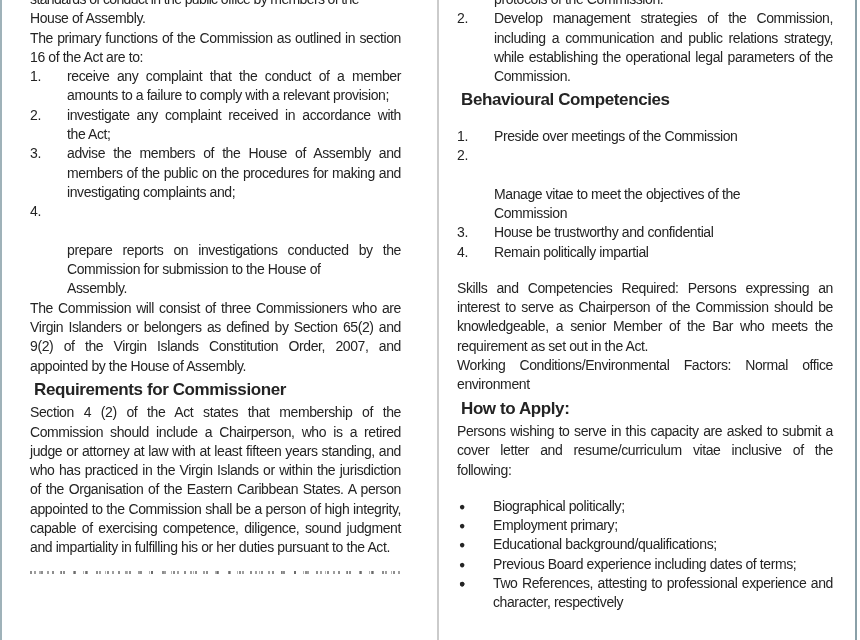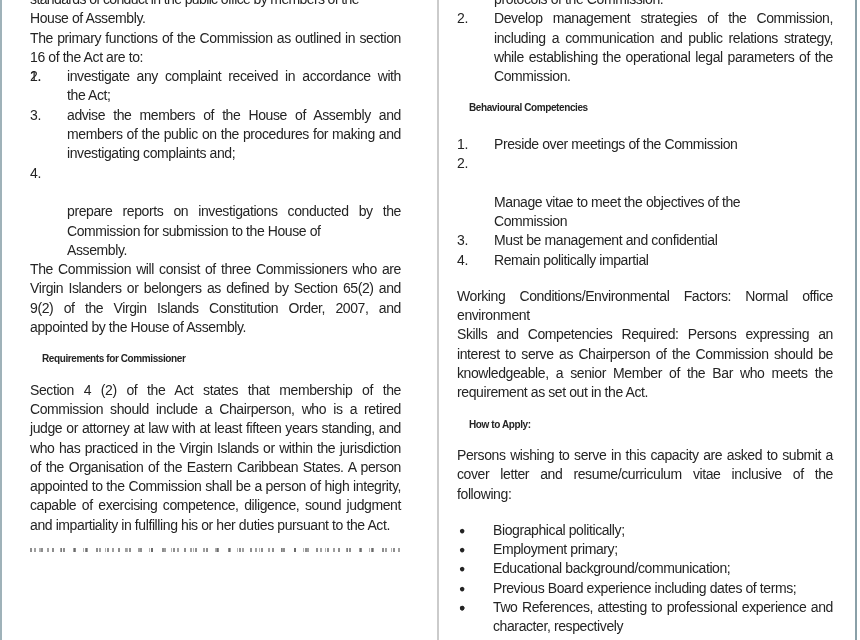--- a/index.html
+++ b/index.html
@@ -27,21 +27,21 @@
   .divider { position: absolute; top: 0; bottom: 0; left: 437px; width: 2px; background: var(--divider, #cbcbcb); }
 
   .col { position: absolute; top: -10px; }
   .col-left  { left: 30px;  width: 371px; }
   .col-right { left: 457px; width: 376px; }
   .col > * + * { margin-top: 17px; }
 
   .para { margin: 0; }
   .just { text-align: justify; }
   .pre  { white-space: pre-line; }
-  .h { font-weight: bold; margin: 12px; font-size: 10px; }
+  .h { font-weight: bold; margin: 4px; font-size: 17px; }
 
   
   .li { position: relative; padding-left: 37px; margin: 0; }
   .li .num { position: absolute; left: 0; top: 0; }
   .tight { margin-top: 0 !important; }
   .list > .li { margin-top: 0; }
 
   .bullet { padding-left: 36px; }
   .dot {
     position: absolute; left: 2px; top: 0px;
@@ -75,20 +75,21 @@
     <div class="para">
       <div class="clip-first-line">standards of conduct in the public office by members of the</div>
       <div>House of Assembly.</div>
     </div>
 
     <p class="para just">The primary functions of the Commission as outlined in section 16 of the Act are to:</p>
 
     <div class="list tight">
       <div class="li just">
         <span class="num">1.</span>
+        <span>receive any complaint that the conduct of a member amounts to a failure to comply with a relevant provision;</span>
       </div>
       <div class="li just">
         <span class="num">2.</span>
         <span>investigate any complaint received in accordance with the Act;</span>
       </div>
       <div class="li just">
         <span class="num">3.</span>
         <span>advise the members of the House of Assembly and members of the public on the procedures for making and investigating complaints and;</span>
       </div>
       <div class="li just pre">
@@ -123,49 +124,49 @@
         <span class="num">1.</span>
         <span>Preside over meetings of the Commission</span>
       </div>
       <div class="li pre">
         <span class="num">2.</span>
         <span>Manage vitae to meet the objectives of the
 Commission</span>
       </div>
       <div class="li">
         <span class="num">3.</span>
-        <span>Must be management and confidential</span>
+        <span>House be trustworthy and confidential</span>
       </div>
       <div class="li">
         <span class="num">4.</span>
         <span>Remain politically impartial</span>
       </div>
     </div>
 
     <div>
+      <p class="para just">Skills and Competencies Required: Persons expressing an interest to serve as Chairperson of the Commission should be knowledgeable, a senior Member of the Bar who meets the requirement as set out in the Act.</p>
       <p class="para just">Working Conditions/Environmental Factors: Normal office environment</p>
-      <p class="para just">Skills and Competencies Required: Persons expressing an interest to serve as Chairperson of the Commission should be knowledgeable, a senior Member of the Bar who meets the requirement as set out in the Act.</p>
     </div>
 
     <p class="h">How to Apply:</p>
 
     <p class="para just">Persons wishing to serve in this capacity are asked to submit a cover letter and resume/curriculum vitae inclusive of the following:</p>
 
     <div class="list">
       <div class="li bullet">
         <span class="dot">●</span>
         <span>Biographical politically;</span>
       </div>
       <div class="li bullet">
         <span class="dot">●</span>
         <span>Employment primary;</span>
       </div>
       <div class="li bullet">
         <span class="dot">●</span>
-        <span>Educational background/communication;</span>
+        <span>Educational background/qualifications;</span>
       </div>
       <div class="li bullet">
         <span class="dot">●</span>
         <span>Previous Board experience including dates of terms;</span>
       </div>
       <div class="li bullet">
         <span class="dot">●</span>
       </div>
       <div class="li bullet just">
         <span class="dot">●</span>

